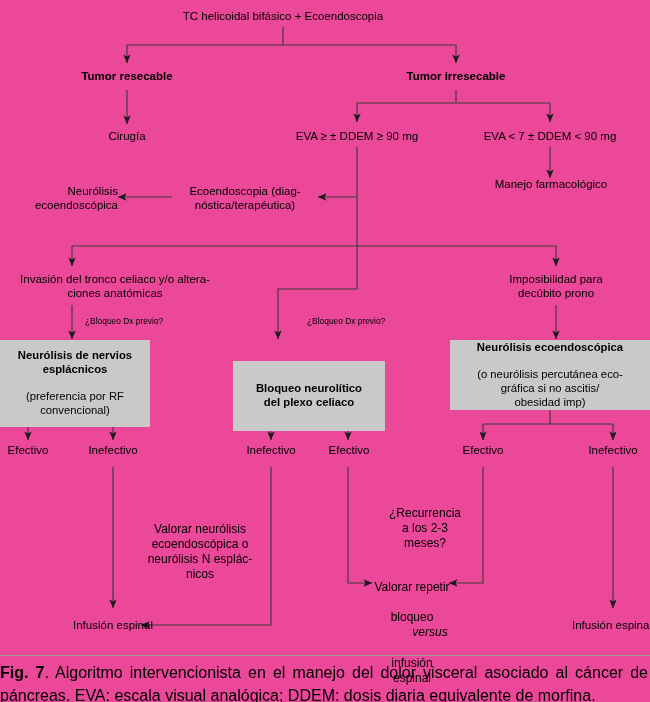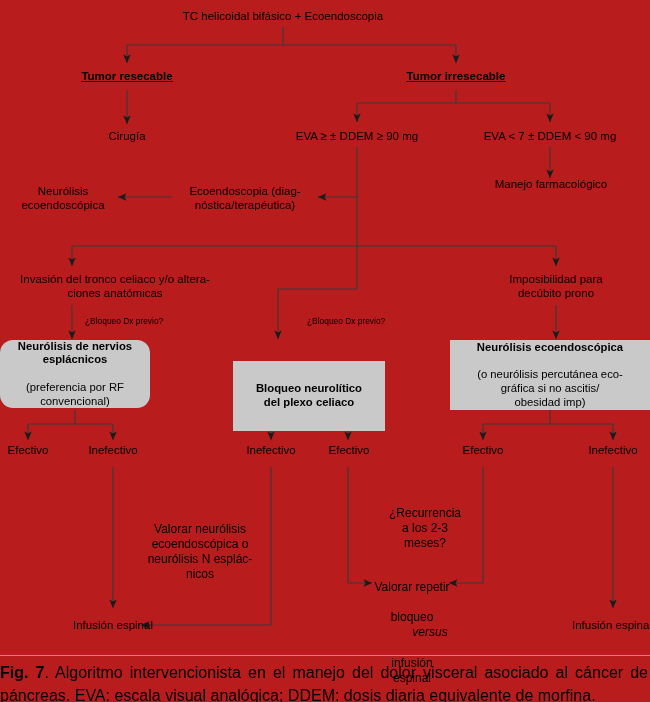--- a/index.html
+++ b/index.html
@@ -8,39 +8,39 @@
     background: #ffffff;
   }
   body {
     font-family: "Liberation Sans", sans-serif;
     color: #000000;
   }
   #page {
     position: relative;
     width: 650px;
     height: 702px;
-    background: #b91c1c;
+    background: #ec4899;
     overflow: hidden;
   }
   #flow {
     position: absolute;
     left: 0;
     top: 0;
     width: 650px;
     height: 640px;
   }
   .lbl {
     position: absolute;
     text-align: center;
     line-height: 1.18;
     font-size: 11.5px;
     white-space: pre-line;
     color: #000;
   }
-  .lbl.bold { font-weight: bold; text-decoration: underline; }
+  .lbl.bold { font-weight: bold; }
   .lbl.small { font-size: 8.4px; line-height: 1.24; }
   .lbl.tiny  { font-size: 12px; line-height: 1.26; }
   .gbox {
     position: absolute;
     background: #c9c9c9;
     box-sizing: border-box;
     display: flex;
     align-items: center;
     justify-content: center;
   }
@@ -159,34 +159,34 @@
 
   <div class="lbl" style="left:272px; top:130px; width:170px;">EVA ≥ ± DDEM ≥ 90 mg</div>
 
   <div class="lbl" style="left:465px; top:130px; width:170px;">EVA &lt; 7 ± DDEM &lt; 90 mg</div>
 
   <div class="lbl" style="left:466px; top:178px; width:170px;">Manejo farmacológico</div>
 
   <div class="lbl" style="left:175px; top:185px; width:140px;">Ecoendoscopia (diag-
 nóstica/terapéutica)</div>
 
-  <div class="lbl" style="left:8px; top:185px; width:110px;">Neurólisis
+  <div class="lbl" style="left:8px; top:185px; width:110px;text-align:right;">Neurólisis
 ecoendoscópica</div>
 
   <div class="lbl" style="left:5px; top:273px; width:220px;">Invasión del tronco celiaco y/o altera-
 ciones anatómicas</div>
 
   <div class="lbl" style="left:476px; top:273px; width:160px;">Imposibilidad para
 decúbito prono</div>
 
   <div class="lbl small" style="left:85px; top:316px; width:110px; text-align:left;">¿Bloqueo Dx previo?</div>
 
   <div class="lbl small" style="left:307px; top:316px; width:110px; text-align:left;">¿Bloqueo Dx previo?</div>
 
-  <div class="gbox" style="left:0px; top:340px; width:150px; height:68px;border-radius:13px;">
+  <div class="gbox" style="left:0px; top:340px; width:150px; height:87px;">
     <div class="gbox-text">
       <span class="gbox-head">Neurólisis de nervios
 esplácnicos</span>
       <span class="gbox-sub">(preferencia por RF
 convencional)</span>
     </div>
   </div>
 
   <div class="gbox" style="left:233px; top:340px; width:152px; height:70px;margin-top:21px;">
     <div class="gbox-text">

